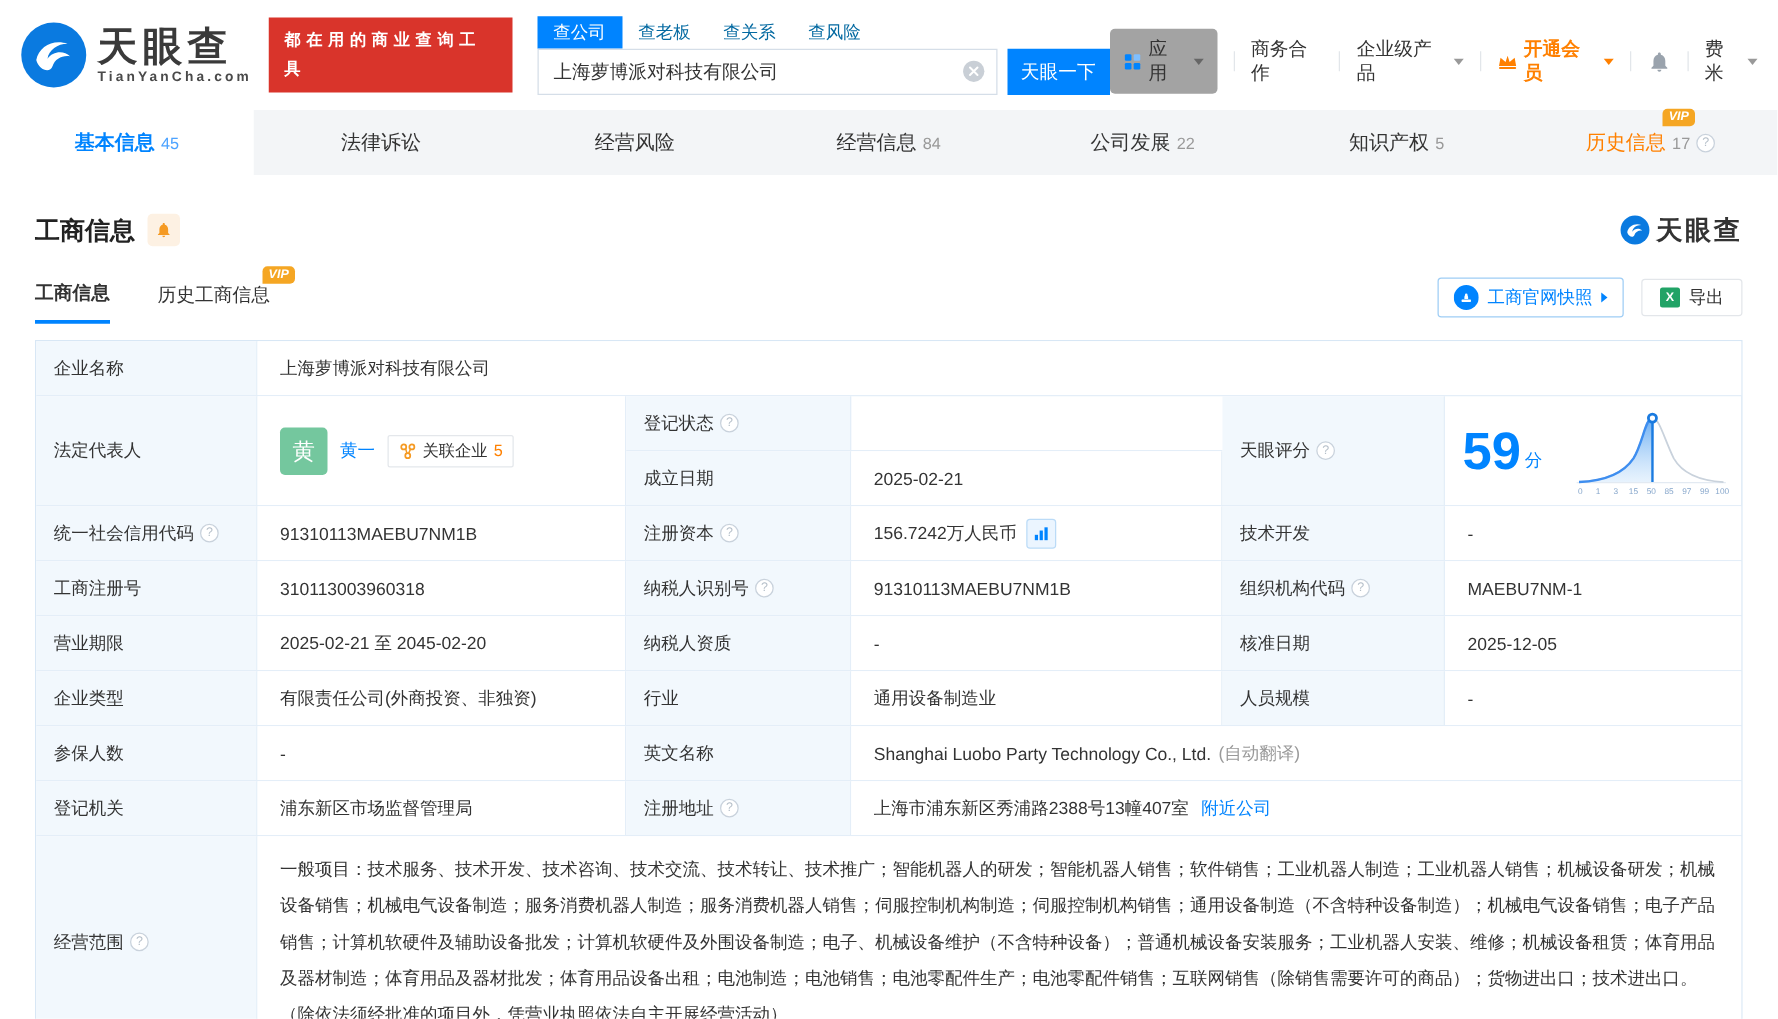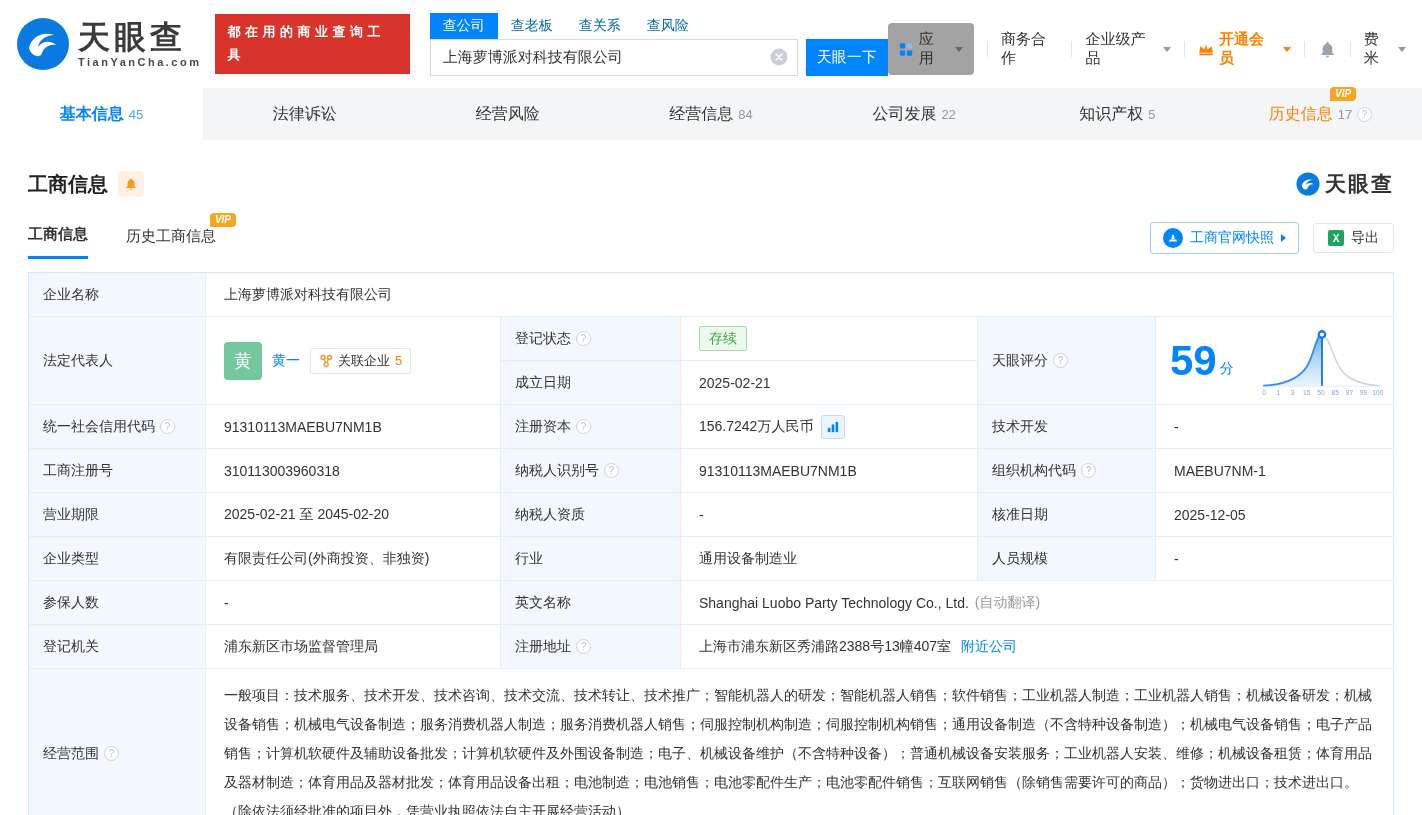--- a/index.html
+++ b/index.html
@@ -282,23 +282,20 @@
           </svg>
           <span>关联企业</span>
           <span class="cnt">5</span>
         </span>
       </div>
       <div class="mid">
         <div class="mrow">
           <div class="c lbl mC">
             <span>登记状态</span>
             <span class="q">?</span>
-          </div>
-          <div class="c val mD">
-            <span class="status-tag">存续</span>
           </div>
         </div>
         <div class="mrow last">
           <div class="c lbl mC">成立日期</div>
           <div class="c val mD">2025-02-21</div>
         </div>
       </div>
       <div class="c lbl wE">
         <span>天眼评分</span>
         <span class="q">?</span>

